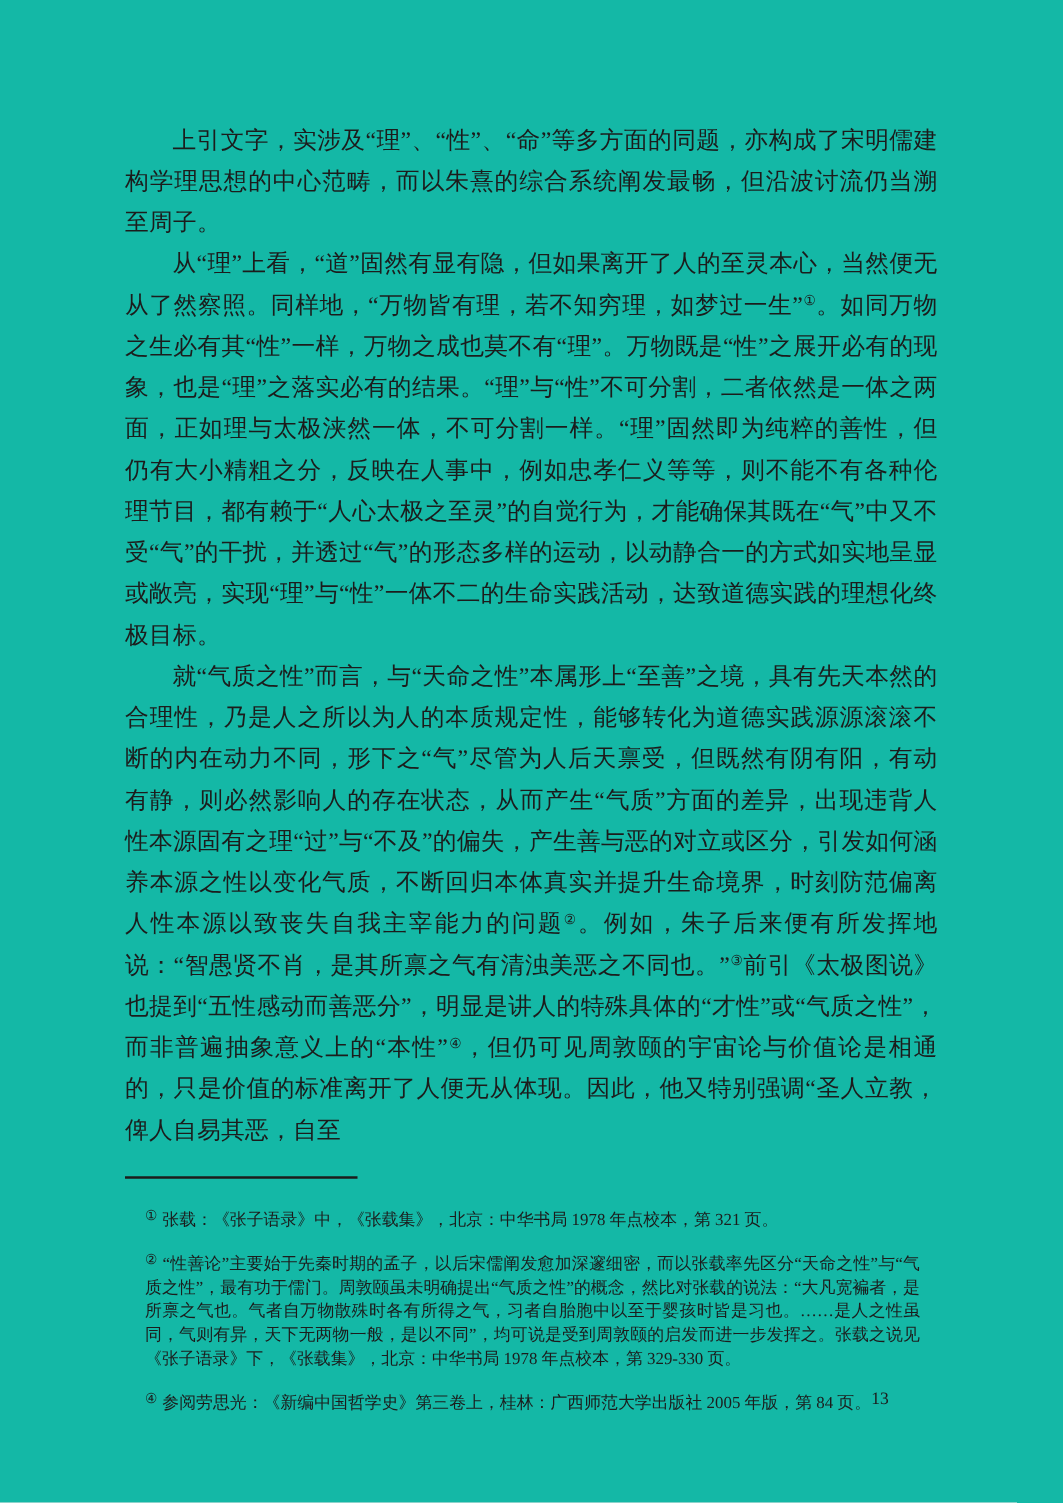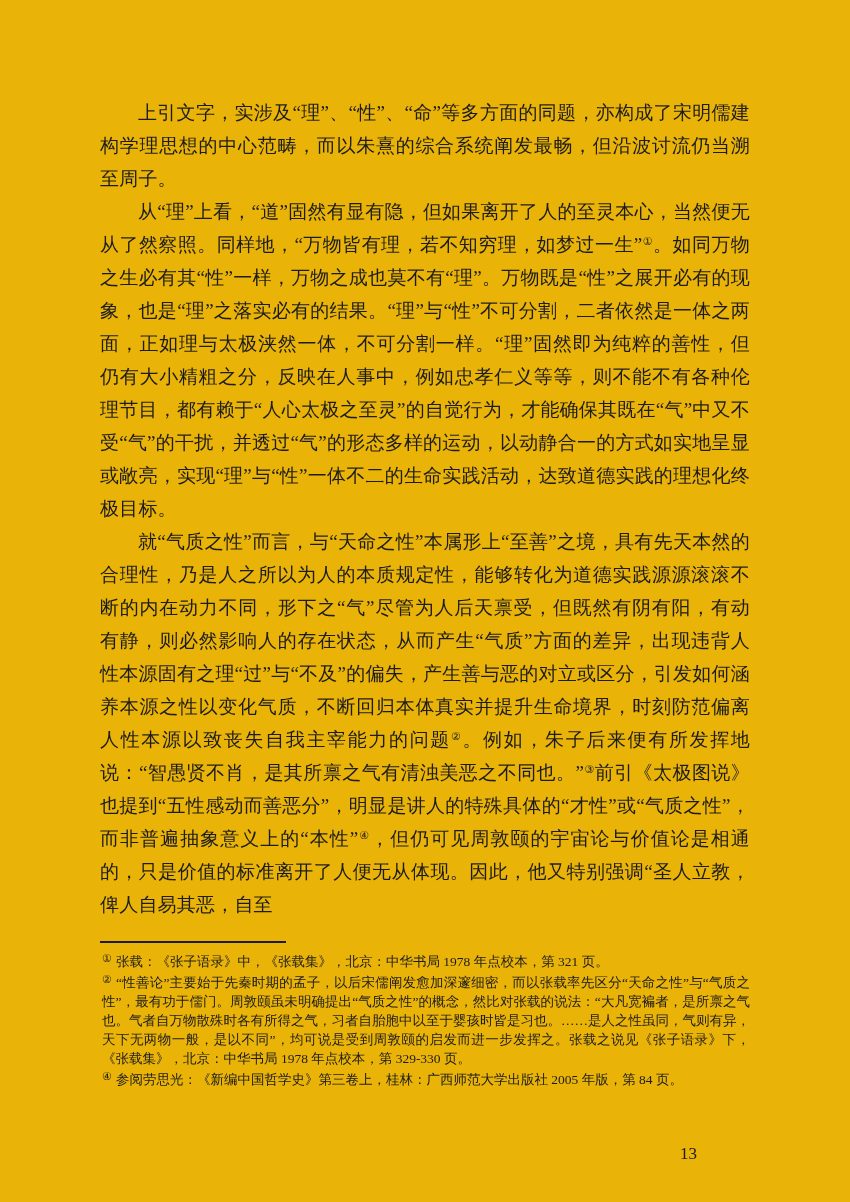--- a/index.html
+++ b/index.html
@@ -6,21 +6,21 @@
     margin: 0;
     padding: 0;
     background: #e8e8e8;
     font-family: "Liberation Serif", "DejaVu Serif", serif;
   }
   .page {
     position: relative;
     width: 850px;
     height: 1202px;
     margin: 0 auto;
-    background: #eab308;
+    background: #14b8a6;
     color: #1c1c1c;
     overflow: hidden;
   }
   .body-text {
     position: absolute;
     left: 100px;
     top: 96px;
     width: 650px;
     font-size: 19px;
     line-height: 33px;
@@ -47,33 +47,32 @@
   .footnotes {
     position: absolute;
     left: 100px;
     top: 950px;
     width: 652px;
     font-size: 13.5px;
     line-height: 19px;
     text-align: justify;
   }
   .footnote {
-    margin: 2px;
+    margin: 16px;
   }
   sup.fnmark {
     vertical-align: 4px;
     margin-right: 4px;
   }
   .page-number {
     position: absolute;
-    left: 680px;
+    left: 697px;
     top: 1112px;
-    font-size: 17px;
+    font-size: 14px;
     color: #1c1c1c;
-    margin-top: 32px;
   }
 </style>
 </head>
 <body>
 
 <div class="page">
   <main class="body-text">
       <p class="para">上引文字，实涉及“理”、“性”、“命”等多方面的同题，亦构成了宋明儒建构学理思想的中心范畴，而以朱熹的综合系统阐发最畅，但沿波讨流仍当溯至周子。</p>
       <p class="para">从“理”上看，“道”固然有显有隐，但如果离开了人的至灵本心，当然便无从了然察照。同样地，“万物皆有理，若不知穷理，如梦过一生”<sup class="fnref">①</sup>。如同万物之生必有其“性”一样，万物之成也莫不有“理”。万物既是“性”之展开必有的现象，也是“理”之落实必有的结果。“理”与“性”不可分割，二者依然是一体之两面，正如理与太极浃然一体，不可分割一样。“理”固然即为纯粹的善性，但仍有大小精粗之分，反映在人事中，例如忠孝仁义等等，则不能不有各种伦理节目，都有赖于“人心太极之至灵”的自觉行为，才能确保其既在“气”中又不受“气”的干扰，并透过“气”的形态多样的运动，以动静合一的方式如实地呈显或敞亮，实现“理”与“性”一体不二的生命实践活动，达致道德实践的理想化终极目标。</p>
       <p class="para">就“气质之性”而言，与“天命之性”本属形上“至善”之境，具有先天本然的合理性，乃是人之所以为人的本质规定性，能够转化为道德实践源源滚滚不断的内在动力不同，形下之“气”尽管为人后天禀受，但既然有阴有阳，有动有静，则必然影响人的存在状态，从而产生“气质”方面的差异，出现违背人性本源固有之理“过”与“不及”的偏失，产生善与恶的对立或区分，引发如何涵养本源之性以变化气质，不断回归本体真实并提升生命境界，时刻防范偏离人性本源以致丧失自我主宰能力的问题<sup class="fnref">②</sup>。例如，朱子后来便有所发挥地说：“智愚贤不肖，是其所禀之气有清浊美恶之不同也。”<sup class="fnref">③</sup>前引《太极图说》也提到“五性感动而善恶分”，明显是讲人的特殊具体的“才性”或“气质之性”，而非普遍抽象意义上的“本性”<sup class="fnref">④</sup>，但仍可见周敦颐的宇宙论与价值论是相通的，只是价值的标准离开了人便无从体现。因此，他又特别强调“圣人立教，俾人自易其恶，自至</p>

